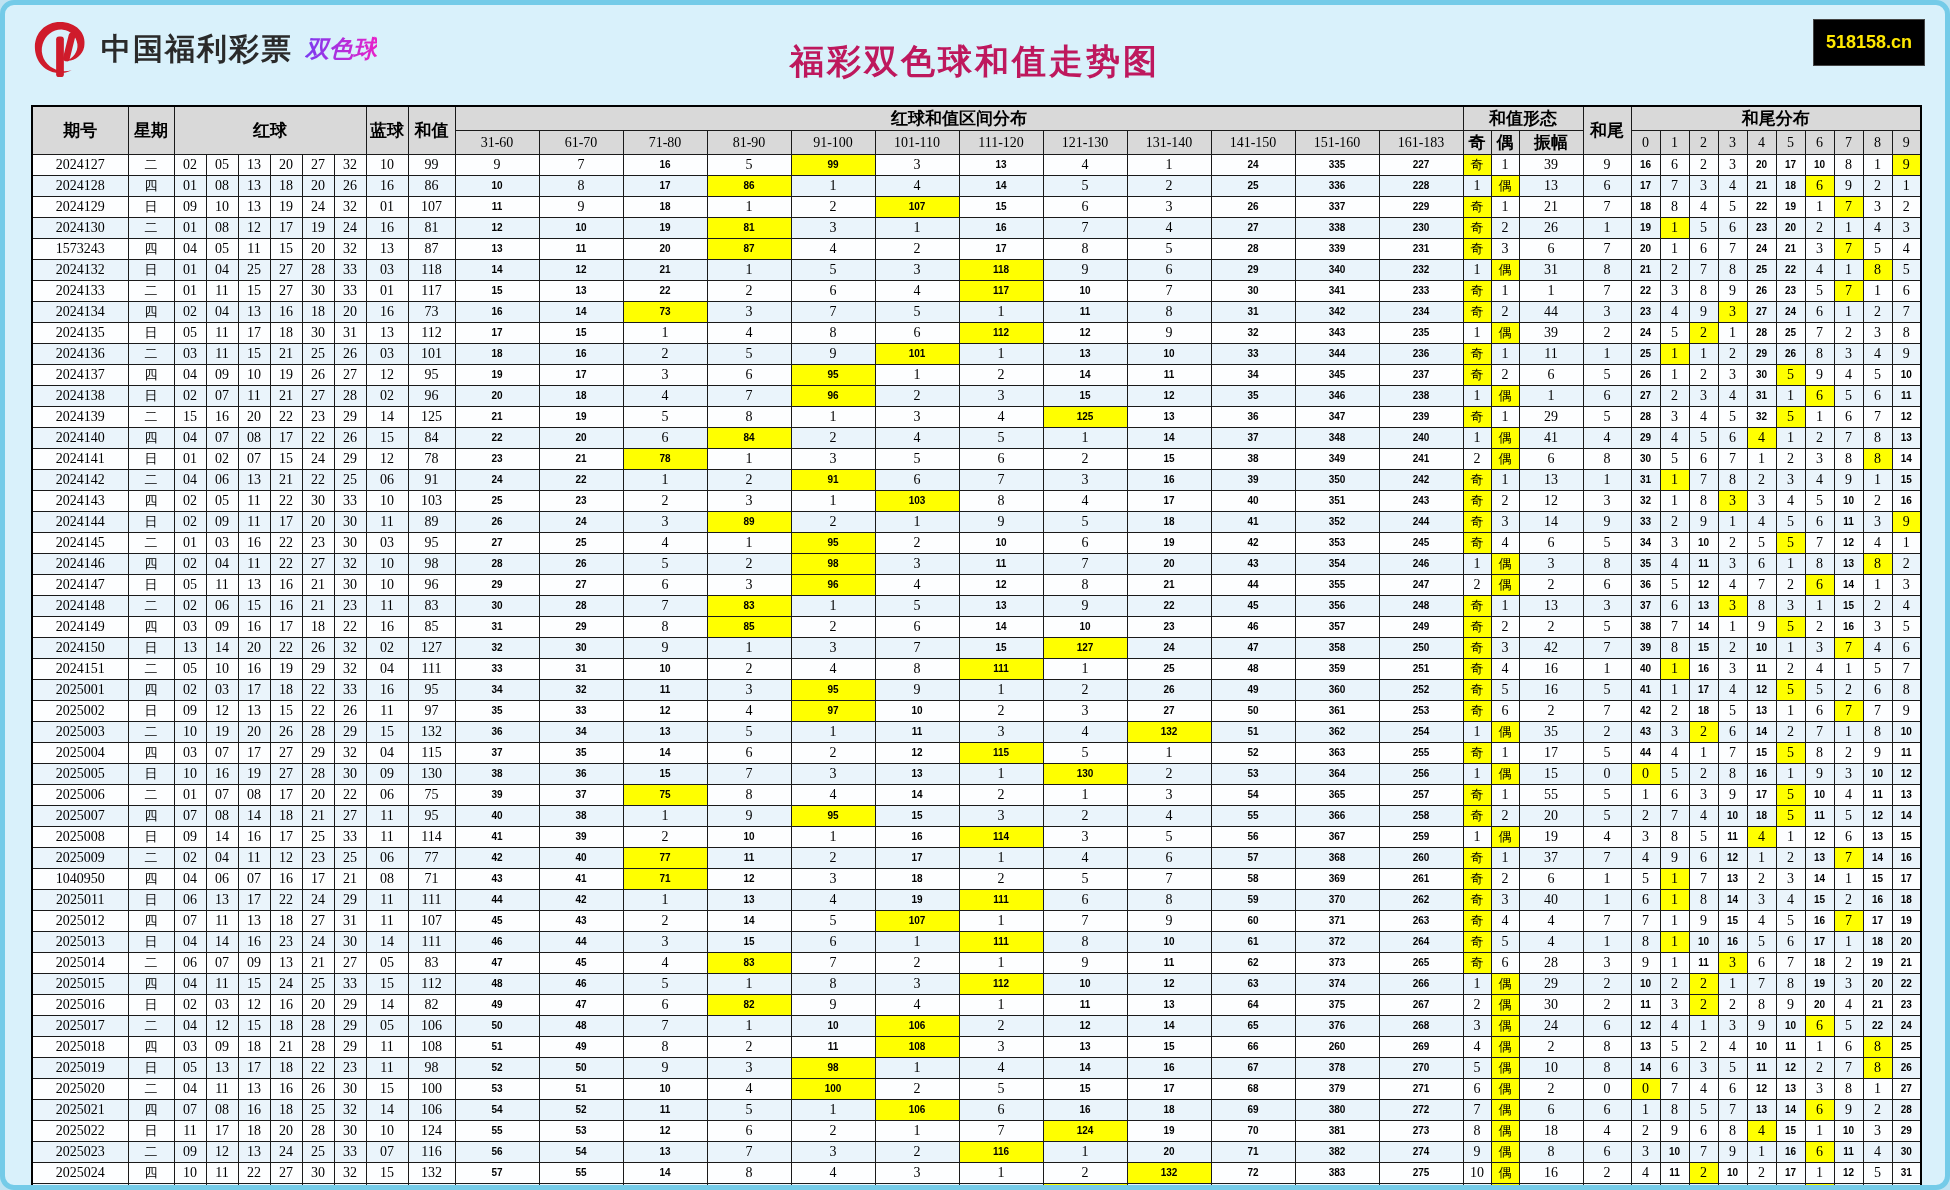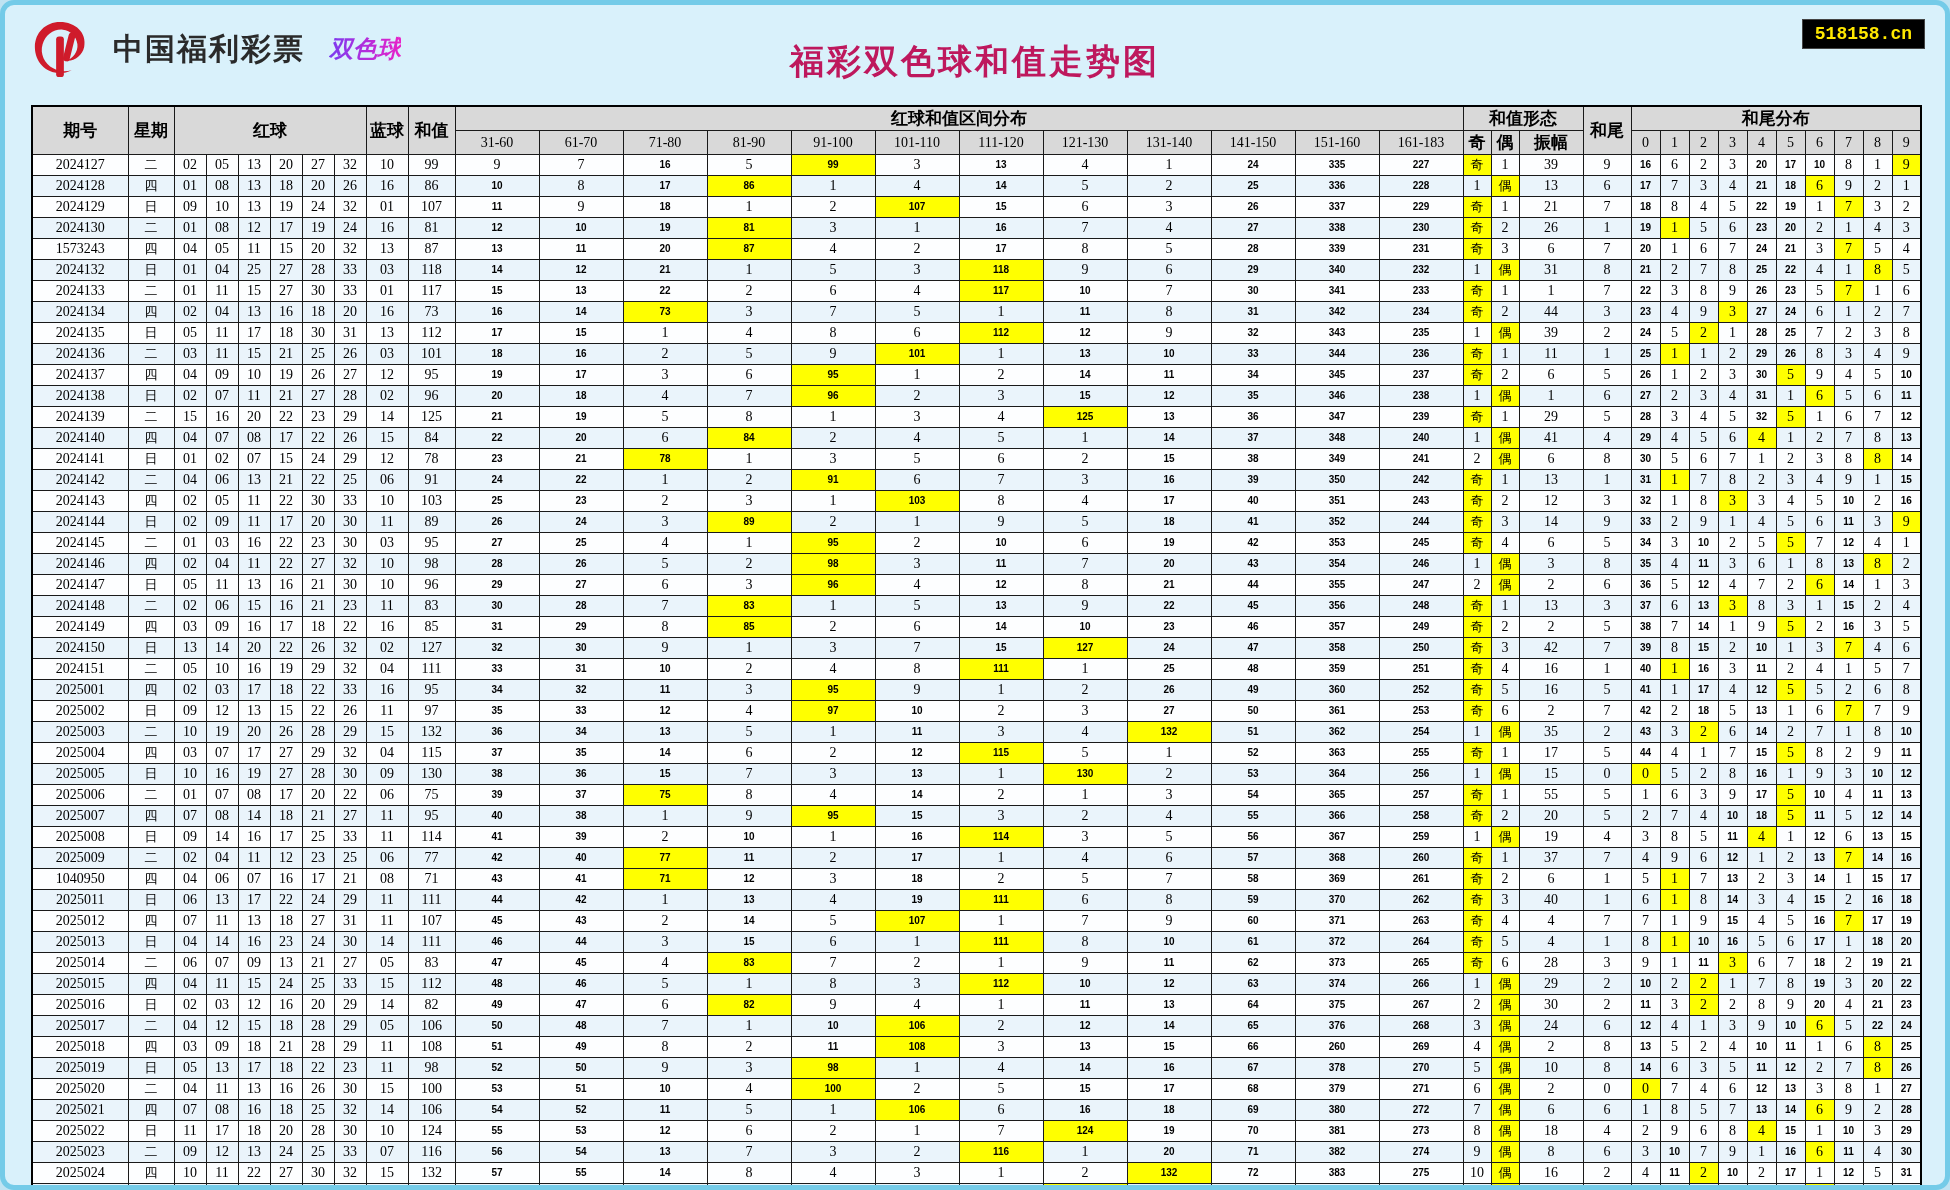--- a/index.html
+++ b/index.html
@@ -1,30 +1,30 @@
 <!DOCTYPE html>
 <html><head>
 <meta charset="utf-8">
 <style>
   html,body{margin:0;padding:0;background:#bfe3f2;}
   .page{box-sizing:border-box;width:1950px;height:1190px;background:#d9f1fb;
         border:5px solid #74cbe8;border-radius:14px;position:relative;overflow:hidden;
         font-family:"Liberation Serif",serif;}
   
   .topbar{position:relative;height:100px;}
-  .brand{position:absolute;left:26px;top:14px;display:flex;align-items:center;gap:24px;}
+  .brand{position:absolute;left:26px;top:14px;display:flex;align-items:center;gap:12px;}
   .brand-cn{font-family:"Liberation Sans",sans-serif;font-size:30px;font-weight:700;color:#2a2a2a;letter-spacing:2px;}
   .brand-prod{font-family:"Liberation Sans",sans-serif;font-size:24px;font-weight:800;font-style:italic;
         color:#b32ad6;background:linear-gradient(90deg,#7a3bf0,#e821c8);
         -webkit-background-clip:text;background-clip:text;-webkit-text-fill-color:transparent;}
   .title{position:absolute;left:0;right:0;top:34px;margin:0;text-align:center;
         font-size:34px;font-weight:700;color:#be185d;letter-spacing:3px;}
   .badge{position:absolute;right:20px;top:14px;background:#000;color:#ffe800;
-        font-family:Liberation Mono, monospace;font-weight:700;font-size:18px;
-        padding:4px 12px;border:1px solid #444;}
+        font-family:Liberation Sans, sans-serif;font-weight:700;font-size:18px;
+        padding:12px 12px;border:1px solid #444;}
   
   .tablewrap{padding:0 0 0 26px;}
   table{border-collapse:collapse;table-layout:fixed;border:2px solid #000;background:#fff;}
   th,td{border:1px solid #1a1a1a;text-align:center;vertical-align:middle;
         padding:0;overflow:hidden;white-space:nowrap;}
   thead th{background:#d9d9d9;font-weight:700;}
   th.group{font-size:17px;height:23px;}
   th.range{font-size:14px;height:23px;font-weight:400;}
   tbody td{height:20px;font-size:14px;line-height:20px;background:#fdfeff;}
   tbody tr.alt td{background:#eaf4fb;}

